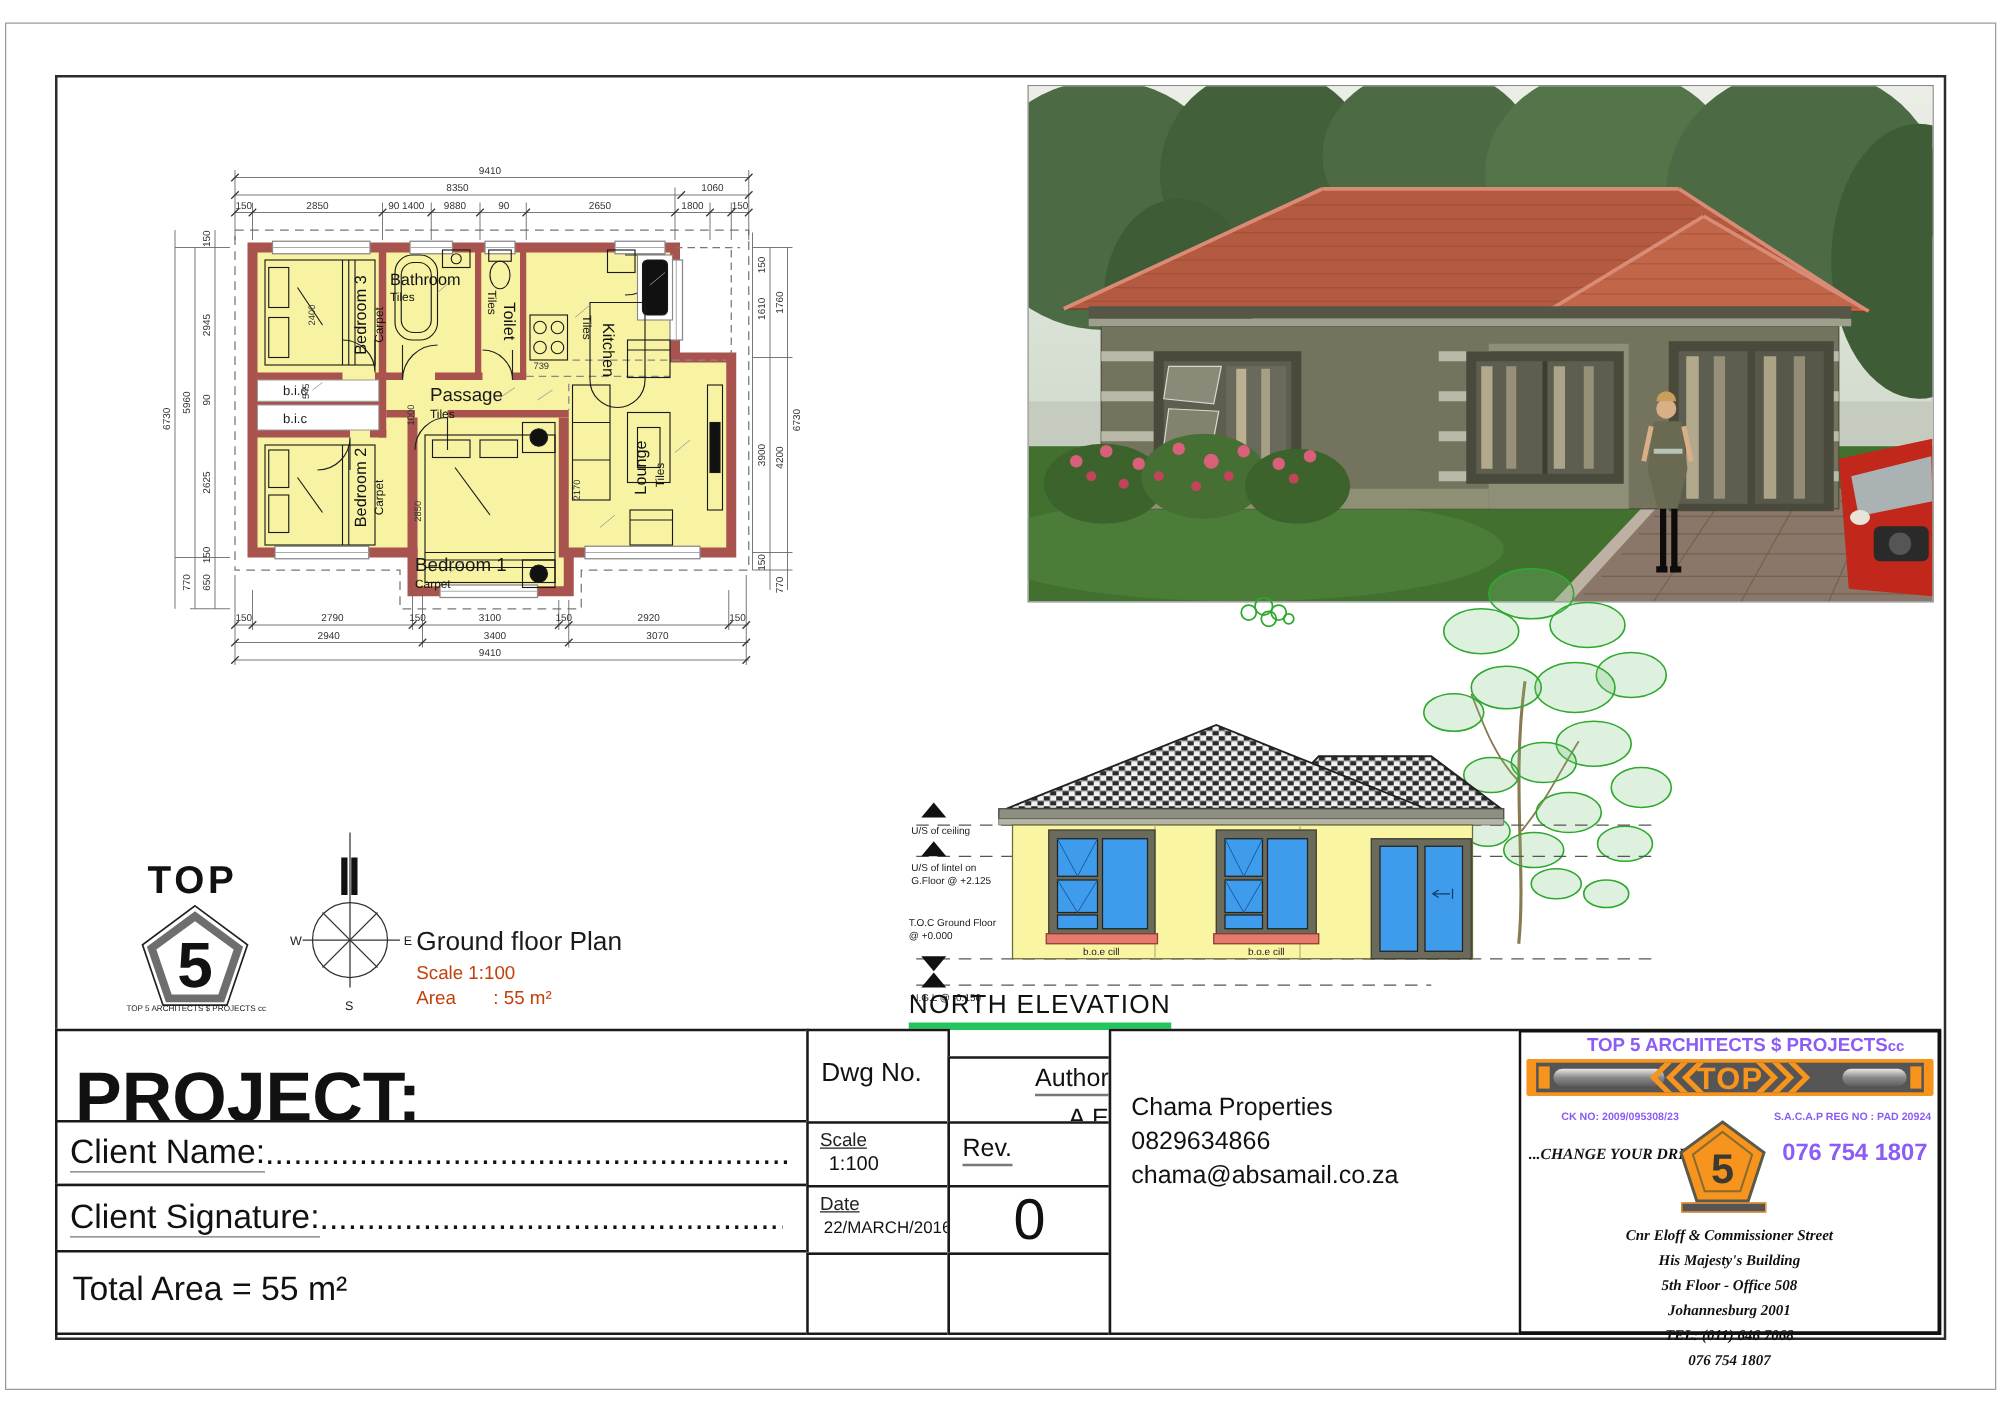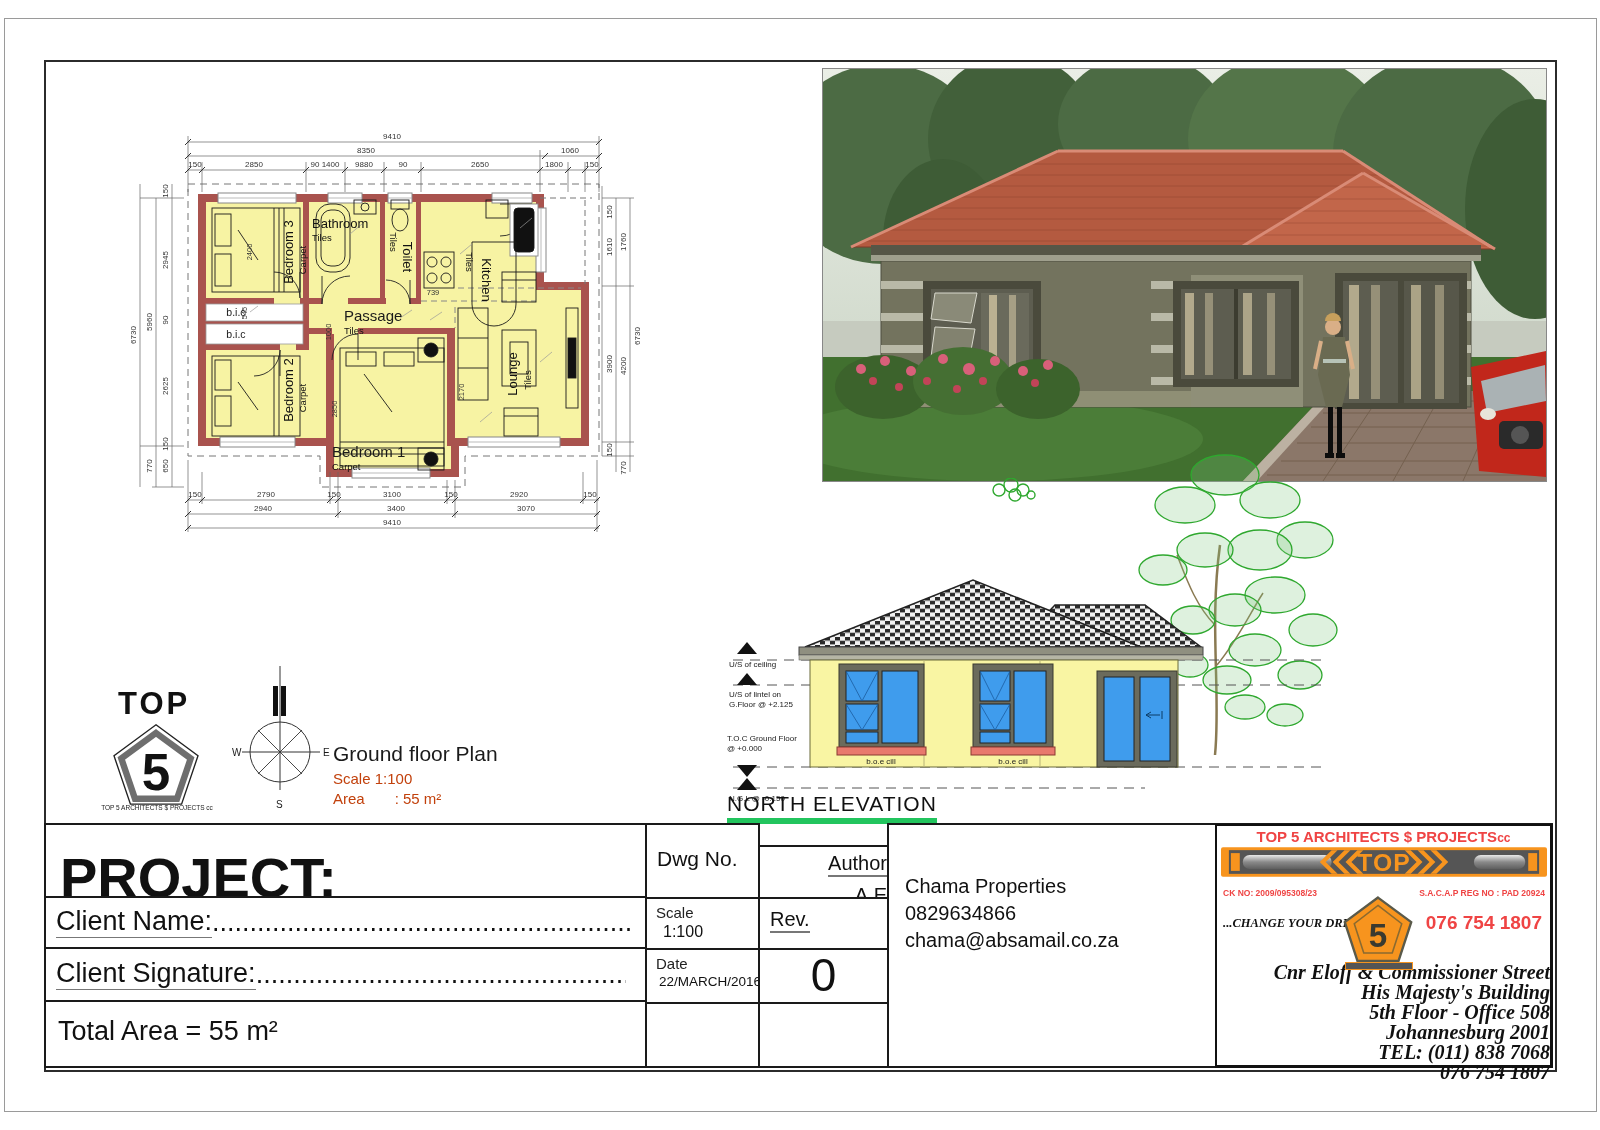--- a/index.html
+++ b/index.html
@@ -9,22 +9,22 @@
   .frame-inner{left:44px;top:60px;width:1509px;height:1008px;border:2px solid #2b2b2b;}
   svg text{font-family:"Liberation Sans",sans-serif;fill:#1a1a1a;}
   .dimtxt{font-size:8px;fill:#333;}
   .dimtxt7{font-size:7.5px;fill:#333;}
   .roomname{font-size:13px;fill:#111;}
   .roomfloor{font-size:9.5px;fill:#111;}
   .cell{position:absolute;border:2px solid #1a1a1a;background:#fff;box-sizing:border-box;}
   .tb-label{font-size:27px;}
   .underl{border-bottom:2px solid #777;padding-bottom:1px;}
   .dots{white-space:nowrap;overflow:hidden;display:inline-block;vertical-align:bottom;}
-  .small-label{font-size:15px;color:#222;}
-  .brand-orange{color:#ef4444;}
+  .small-label{font-size:15px;color:#222;text-decoration:underline;}
+  .brand-orange{color:#8b5cf6;padding-left:26px;}
   .serif-it{font-family:"Liberation Serif",serif;font-style:italic;font-weight:bold;}
   .caption-title{font-size:21px;color:#1a1a1a;}
   .caption-sub{font-size:15px;color:#c2410c;}
   .north-title{font-size:21px;letter-spacing:1px;border-bottom:6px solid #22c55e;padding-bottom:2px;}
 </style>
 </head>
 <body>
 
 <div class="abs frame-outer"></div>
 <div class="abs frame-inner"></div>
@@ -690,21 +690,21 @@
   <div style="position:relative;height:58px;">
     <span class="serif-it" style="position:absolute;left:6px;top:16px;font-size:12.5px;">...CHANGE YOUR DREAM...</span>
     <svg style="position:absolute;left:122px;top:-4px;" width="78" height="68" viewBox="0 0 90 86">
       <polygon points="45,2 87,33 71,82 19,82 3,33" fill="#F7941E" stroke="#5a5a4a" stroke-width="3"></polygon>
       <polygon points="45,12 75,35 63,72 27,72 15,35" fill="none" stroke="#8a6a30" stroke-width="2"></polygon>
       <text x="45" y="64" text-anchor="middle" style="font-size:42px;font-weight:bold;fill:#3a3a30;">5</text>
     </svg>
     <span class="brand-orange" style="position:absolute;right:8px;top:12px;font-size:19px;font-weight:bold;">076 754 1807</span>
     <div style="position:absolute;left:128px;top:62px;width:66px;height:6px;background:#555;border:1px solid #F7941E;"></div>
   </div>
-  <div class="serif-it" style="text-align:right;font-size:20px;line-height:20px;margin-top:4px;">
+  <div class="serif-it" style="text-align:center;font-size:12px;line-height:20px;margin-top:20px;">
     <div>Cnr Eloff &amp; Commissioner Street</div>
     <div>His  Majesty's Building</div>
     <div>5th Floor - Office 508</div>
     <div>Johannesburg 2001</div>
-    <div>TEL: (011) 838 7068</div>
+    <div>TEL: (011) 646 7068</div>
     <div>076 754 1807</div>
   </div>
 </div>
 
 </body></html>

